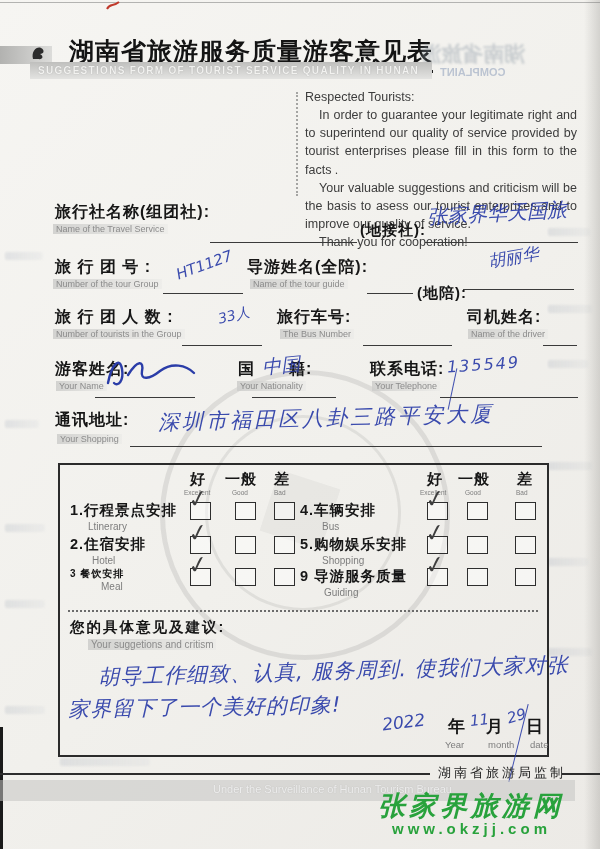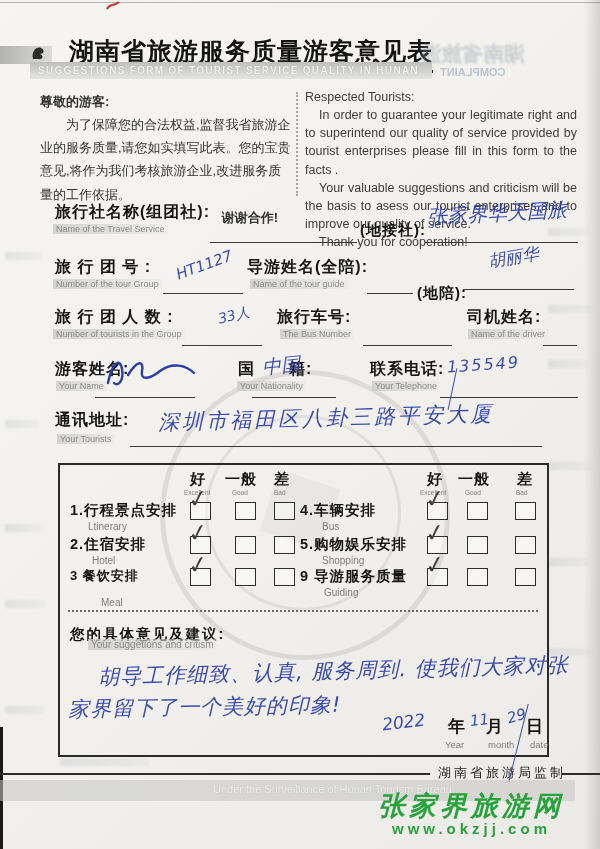--- a/index.html
+++ b/index.html
@@ -59,25 +59,20 @@
   <svg class="abs" style="left:29px;top:44px;" width="18" height="18" viewBox="0 0 18 18">
     <path d="M4 15 C2 7 8 2 12 4 C16 6 15 10 11 10 C15 12 14 16 9 15 Z" fill="#2c2c2c"></path>
   </svg>
   <div class="abs" style="left:69px;top:35px;font-size:25px;font-weight:bold;color:#141414;letter-spacing:1px;border-bottom:3px solid #1d1d1d;padding-bottom:2px;white-space:nowrap;">湖南省旅游服务质量游客意见表</div>
   <div class="abs" style="left:420px;top:40px;font-size:21px;font-weight:bold;color:rgba(140,152,164,.42);transform:scaleX(-1);filter:blur(1px);white-space:nowrap;">湖南省旅游</div>
   <div class="abs" style="left:30px;top:62px;width:402px;height:17px;background:linear-gradient(180deg,#bfbfbd,#e3e3e1);display:flex;align-items:center;">
     <span style="font-size:10px;font-weight:bold;letter-spacing:1.3px;color:#f2f2f0;padding-left:8px;white-space:nowrap;text-shadow:0 0 1px rgba(120,120,120,.6);">SUGGESTIONS FORM OF TOURIST SERVICE QUALITY IN HUNAN</span>
   </div>
   <div class="abs" style="left:440px;top:66px;font-size:11px;font-weight:bold;color:rgba(120,140,175,.45);transform:scaleX(-1);filter:blur(.5px);white-space:nowrap;">COMPLAINT</div>
 
-  <div class="abs" style="left:40px;top:90px;width:252px;font-size:13px;line-height:1.78;color:#333;">
-    <div style="font-weight:bold;">尊敬的游客:</div>
-    <div style="text-indent:2em;">为了保障您的合法权益,监督我省旅游企业的服务质量,请您如实填写此表。您的宝贵意见,将作为我们考核旅游企业,改进服务质量的工作依据。</div>
-    <div style="text-align:right;padding-right:14px;font-weight:bold;">谢谢合作!</div>
-  </div>
   <div class="abs" style="left:296px;top:92px;height:104px;border-left:2px dotted #a5a5a3;"></div>
   <div class="abs" style="left:305px;top:88px;width:272px;font-size:12.5px;line-height:1.45;color:#3c3c3c;text-align:justify;">
     <div>Respected Tourists:</div>
     <div style="text-indent:14px;">In order to guarantee your legitimate right and to superintend our quality of service provided by tourist enterprises please fill in this form to the facts .</div>
     <div style="text-indent:14px;">Your valuable suggestions and criticism will be the basis to asess our tourist enterprises and to improve our quality of service.</div>
     <div style="text-indent:14px;">Thank you for cooperation!</div>
   </div>
 
   <div class="lbl-cn" style="left:55px;top:202px;font-size:16px;">旅行社名称(组团社):</div>
   <div class="lbl-en" style="left:53px;top:224px;">Name of the Travel Service</div>
@@ -118,21 +113,21 @@
   <div class="lbl-en" style="left:237px;top:381px;">Your Nationality</div>
   <div class="hand" style="left:262px;top:353px;font-size:19px;transform:rotate(-6deg);">中国</div>
   <div class="fill" style="left:252px;top:397px;width:84px;"></div>
   <div class="lbl-cn" style="left:370px;top:359px;font-size:16px;">联系电话:</div>
   <div class="lbl-en" style="left:372px;top:381px;">Your Telephone</div>
   <div class="hand" style="left:447px;top:355px;font-size:16px;letter-spacing:2px;transform:rotate(-4deg);">135549</div>
   <div class="bluestroke" style="left:452px;top:368px;height:42px;transform:rotate(12deg);"></div>
   <div class="fill" style="left:440px;top:397px;width:138px;"></div>
 
   <div class="lbl-cn" style="left:55px;top:410px;font-size:16px;">通讯地址:</div>
-  <div class="lbl-en" style="left:57px;top:434px;">Your Tourists</div>
+  <div class="lbl-en" style="left:57px;top:434px;">Your Shopping</div>
   <div class="hand" style="left:158px;top:404px;font-size:21px;letter-spacing:3px;transform:rotate(-1.5deg);">深圳市福田区八卦三路平安大厦</div>
   <div class="fill" style="left:130px;top:446px;width:412px;"></div>
 
   <div class="abs" style="left:58px;top:463px;width:487px;height:290px;border:2px solid #2b2b2b;">
 
     <div class="lbl-cn" style="left:130px;top:5px;font-size:15px;">好</div>
     <div class="en2" style="left:124px;top:24px;font-size:6.5px;">Excellent</div>
     <div class="lbl-cn" style="left:165px;top:5px;font-size:15px;">一般</div>
     <div class="en2" style="left:172px;top:24px;font-size:6.5px;">Good</div>
     <div class="lbl-cn" style="left:214px;top:5px;font-size:15px;">差</div>
@@ -172,40 +167,40 @@
     <span class="mark" style="left:212px;top:56px;"></span>
     <div class="lbl-cn" style="left:240px;top:70px;font-size:14.5px;text-align:right;">5.购物娱乐安排</div>
     <div class="en2" style="left:262px;top:90px;">Shopping</div>
     <div class="cb" style="left:367px;top:71px;"></div>
     <span class="mark" style="left:365px;top:56px;">✓</span>
     <div class="cb" style="left:407px;top:71px;"></div>
     <span class="mark" style="left:405px;top:56px;"></span>
     <div class="cb" style="left:455px;top:71px;"></div>
     <span class="mark" style="left:453px;top:56px;"></span>
 
-    <div class="lbl-cn" style="left:10px;top:102px;font-size:13px;">3 餐饮安排</div>
-    <div class="en2" style="left:30px;top:132px;padding-left:11px;">Meal</div>
+    <div class="lbl-cn" style="left:10px;top:102px;font-size:10px;">3 餐饮安排</div>
+    <div class="en2" style="left:30px;top:116px;padding-left:11px;">Meal</div>
     <div class="cb" style="left:130px;top:103px;"></div>
     <span class="mark" style="left:128px;top:88px;">✓</span>
     <div class="cb" style="left:175px;top:103px;"></div>
     <span class="mark" style="left:173px;top:88px;"></span>
     <div class="cb" style="left:214px;top:103px;"></div>
     <span class="mark" style="left:212px;top:88px;"></span>
     <div class="lbl-cn" style="left:240px;top:102px;font-size:14.5px;">9 导游服务质量</div>
     <div class="en2" style="left:264px;top:122px;">Guiding</div>
     <div class="cb" style="left:367px;top:103px;"></div>
     <span class="mark" style="left:365px;top:88px;">✓</span>
     <div class="cb" style="left:407px;top:103px;"></div>
     <span class="mark" style="left:405px;top:88px;"></span>
     <div class="cb" style="left:455px;top:103px;"></div>
     <span class="mark" style="left:453px;top:88px;"></span>
 
     <div class="dotline" style="left:8px;top:145px;width:470px;"></div>
 
-    <div class="lbl-cn" style="left:10px;top:160px;font-size:14.5px;letter-spacing:2px;">您的具体意见及建议:</div>
+    <div class="lbl-cn" style="left:10px;top:153px;font-size:14.5px;letter-spacing:2px;">您的具体意见及建议:</div>
     <div class="lbl-en" style="left:28px;top:174px;font-size:10px;">Your suggetions and critism</div>
     <div class="hand" style="left:38px;top:192px;font-size:21px;letter-spacing:1px;transform:rotate(-1.5deg);">胡导工作细致、认真, 服务周到. 使我们大家对张</div>
     <div class="hand" style="left:8px;top:228px;font-size:21px;letter-spacing:1px;transform:rotate(-1deg);">家界留下了一个美好的印象!</div>
 
     <div class="hand" style="left:322px;top:247px;font-size:17px;transform:rotate(-7deg);">2022</div>
     <div class="lbl-cn" style="left:388px;top:250px;font-size:17px;">年</div>
     <div class="hand" style="left:410px;top:246px;font-size:15px;transform:rotate(-6deg);">11</div>
     <div class="lbl-cn" style="left:426px;top:250px;font-size:17px;">月</div>
     <div class="hand" style="left:447px;top:242px;font-size:15px;transform:rotate(-16deg);">29</div>
     <div class="lbl-cn" style="left:466px;top:250px;font-size:17px;">日</div>

